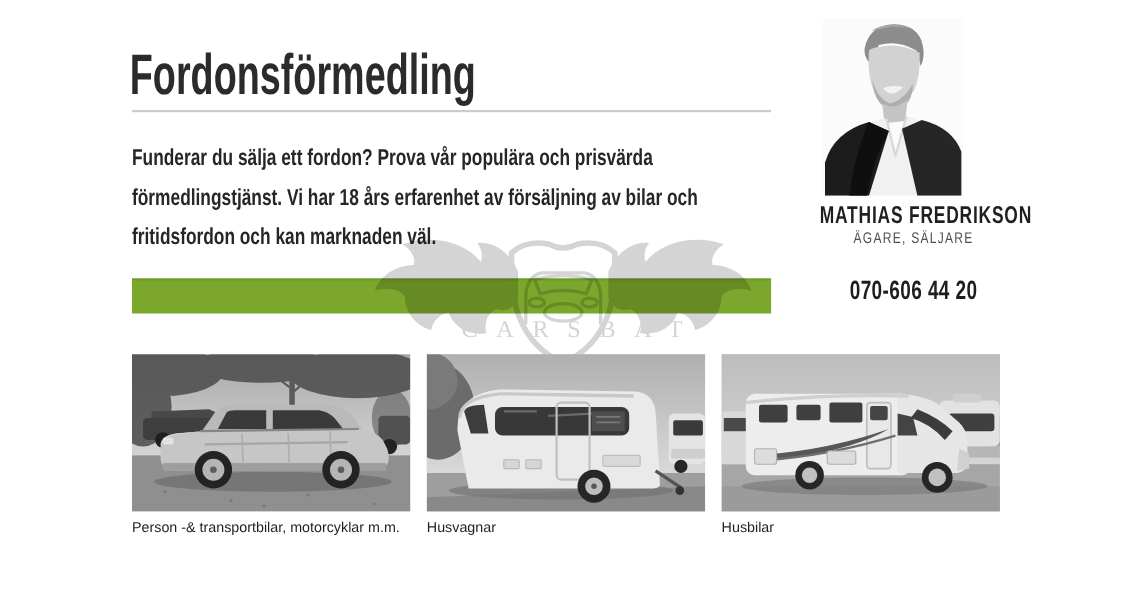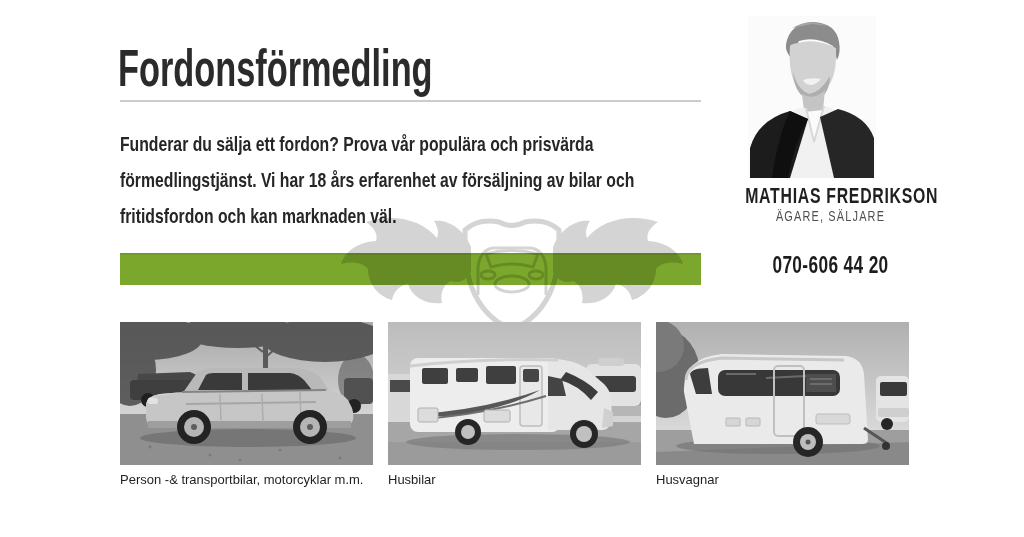--- a/index.html
+++ b/index.html
@@ -102,20 +102,21 @@
                C164,117 150,104 142,83 C137,72 135,50 135,25 Z" fill="none" stroke="#d4d4d4" stroke-width="5"></path>
 
       <g fill="none" stroke="#d4d4d4" stroke-width="3">
         <path d="M148,90 L148,62 Q150,45 163,43 L201,43 Q214,45 216,62 L216,90"></path>
         <path d="M156,49 Q182,42 208,49 L203,62 Q182,56 161,62 Z"></path>
         <ellipse cx="158" cy="70" rx="7" ry="4"></ellipse>
         <ellipse cx="206" cy="70" rx="7" ry="4"></ellipse>
         <ellipse cx="182" cy="79" rx="17" ry="8"></ellipse>
       </g>
     </svg>
+    <div class="wm-text" style="color: rgb(212, 212, 212);">CARSBAT</div>
   </div>
 
   <div class="portrait">
     <svg width="128" height="162" viewBox="0 0 128 162">
       <rect width="128" height="162" fill="#fbfbfb"></rect>
 
       <path d="M38,28 Q42,7 65,6 Q88,7 91,26 Q93,36 89,44 L85,30 Q68,20 51,25 L43,42 Q37,35 38,28 Z" fill="#8c8c8c"></path>
       <path d="M44,12 Q60,2 80,10 L64,8 Z" fill="#a5a5a5"></path>
 
       <path d="M42,30 Q40,58 49,71 Q57,80 65,80 Q75,78 83,66 Q89,54 88,32 Q68,22 50,27 Q43,28 42,30 Z" fill="#d2d2d2"></path>
@@ -195,20 +196,64 @@
           <rect x="28" y="76" width="10" height="6" rx="2" fill="#e2e2e2"></rect>
           <circle cx="74" cy="105" r="17" fill="#232323"></circle>
             <circle cx="74" cy="105" r="10" fill="#b5b5b5"></circle>
             <circle cx="74" cy="105" r="3" fill="#5d5d5d"></circle>
           <circle cx="190" cy="105" r="17" fill="#232323"></circle>
             <circle cx="190" cy="105" r="10" fill="#b5b5b5"></circle>
             <circle cx="190" cy="105" r="3" fill="#5d5d5d"></circle>
         </svg>
       </div>
       <figcaption class="caption">Person -&amp; transportbilar, motorcyklar m.m.</figcaption>
+    </figure>
+
+    <figure class="category-card">
+      <div class="thumb">
+        <svg width="253" height="143" viewBox="0 0 253 143">
+          <defs>
+            <linearGradient id="skyC" x1="0" y1="0" x2="0" y2="1">
+              <stop offset="0" stop-color="#b0b0b0"></stop>
+                <stop offset="1" stop-color="#dadada"></stop>
+            </linearGradient>
+          </defs>
+          <rect width="253" height="112" fill="url(#skyC)"></rect>
+
+          <ellipse cx="10" cy="52" rx="34" ry="44" fill="#6b6b6b"></ellipse>
+          <ellipse cx="2" cy="24" rx="26" ry="26" fill="#7a7a7a"></ellipse>
+
+          <rect x="220" y="54" width="33" height="46" rx="5" fill="#e4e4e4"></rect>
+          <rect x="224" y="60" width="27" height="14" rx="2" fill="#3a3a3a"></rect>
+          <rect x="222" y="86" width="31" height="9" rx="2" fill="#cfcfcf"></rect>
+          <circle cx="231" cy="102" r="6" fill="#262626"></circle>
+
+          <rect y="108" width="253" height="35" fill="#9e9e9e"></rect>
+          <path d="M0,130 L253,120 L253,143 L0,143 Z" fill="#898989"></path>
+          <ellipse cx="122" cy="124" rx="102" ry="8" fill="#6f6f6f" opacity="0.6"></ellipse>
+
+          <path d="M38,122 L28,70 Q26,36 66,32 L190,34 Q206,36 208,52 L212,118 Q212,122 206,122 Z" fill="#eaeaea"></path>
+          <path d="M30,58 Q30,40 66,36 L188,38" stroke="#c8c8c8" stroke-width="3" fill="none"></path>
+          <path d="M34,52 Q36,46 52,46 L56,72 L40,72 Z" fill="#3d3d3d"></path>
+          <rect x="62" y="48" width="122" height="26" rx="7" fill="#383838"></rect>
+          <path d="M70,52 L100,52 M110,56 L150,54" stroke="#6a6a6a" stroke-width="2" fill="none"></path>
+          <rect x="150" y="52" width="30" height="18" fill="#4e4e4e"></rect>
+          <path d="M154,57 L176,57 M154,62 L176,62" stroke="#777" stroke-width="1.5" fill="none"></path>
+          <rect x="118" y="44" width="30" height="70" rx="4" fill="none" stroke="#c0c0c0" stroke-width="2"></rect>
+          <rect x="70" y="96" width="14" height="8" rx="1" fill="#d6d6d6" stroke="#b8b8b8"></rect>
+          <rect x="90" y="96" width="14" height="8" rx="1" fill="#d6d6d6" stroke="#b8b8b8"></rect>
+          <rect x="160" y="92" width="34" height="10" rx="2" fill="#d9d9d9" stroke="#bdbdbd"></rect>
+          <circle cx="152" cy="120" r="15" fill="#262626"></circle>
+            <circle cx="152" cy="120" r="8" fill="#bdbdbd"></circle>
+            <circle cx="152" cy="120" r="2.5" fill="#555"></circle>
+          <path d="M208,106 L232,122" stroke="#555" stroke-width="3" fill="none"></path>
+          <circle cx="230" cy="124" r="4" fill="#333"></circle>
+        </svg>
+      </div>
+      <figcaption class="caption">Husvagnar</figcaption>
     </figure>
 
     <figure class="category-card">
       <div class="thumb">
         <svg width="253" height="143" viewBox="0 0 253 143">
           <defs>
             <linearGradient id="skyB" x1="0" y1="0" x2="0" y2="1">
               <stop offset="0" stop-color="#bcbcbc"></stop>
                 <stop offset="1" stop-color="#d6d6d6"></stop>
             </linearGradient>
@@ -243,58 +288,14 @@
           <rect x="96" y="88" width="26" height="12" rx="2" fill="#dcdcdc" stroke="#b0b0b0"></rect>
           <circle cx="80" cy="110" r="13" fill="#262626"></circle>
             <circle cx="80" cy="110" r="7" fill="#c0c0c0"></circle>
           <circle cx="196" cy="112" r="14" fill="#262626"></circle>
             <circle cx="196" cy="112" r="8" fill="#c0c0c0"></circle>
         </svg>
       </div>
       <figcaption class="caption">Husbilar</figcaption>
     </figure>
 
-    <figure class="category-card">
-      <div class="thumb">
-        <svg width="253" height="143" viewBox="0 0 253 143">
-          <defs>
-            <linearGradient id="skyC" x1="0" y1="0" x2="0" y2="1">
-              <stop offset="0" stop-color="#b0b0b0"></stop>
-                <stop offset="1" stop-color="#dadada"></stop>
-            </linearGradient>
-          </defs>
-          <rect width="253" height="112" fill="url(#skyC)"></rect>
-
-          <ellipse cx="10" cy="52" rx="34" ry="44" fill="#6b6b6b"></ellipse>
-          <ellipse cx="2" cy="24" rx="26" ry="26" fill="#7a7a7a"></ellipse>
-
-          <rect x="220" y="54" width="33" height="46" rx="5" fill="#e4e4e4"></rect>
-          <rect x="224" y="60" width="27" height="14" rx="2" fill="#3a3a3a"></rect>
-          <rect x="222" y="86" width="31" height="9" rx="2" fill="#cfcfcf"></rect>
-          <circle cx="231" cy="102" r="6" fill="#262626"></circle>
-
-          <rect y="108" width="253" height="35" fill="#9e9e9e"></rect>
-          <path d="M0,130 L253,120 L253,143 L0,143 Z" fill="#898989"></path>
-          <ellipse cx="122" cy="124" rx="102" ry="8" fill="#6f6f6f" opacity="0.6"></ellipse>
-
-          <path d="M38,122 L28,70 Q26,36 66,32 L190,34 Q206,36 208,52 L212,118 Q212,122 206,122 Z" fill="#eaeaea"></path>
-          <path d="M30,58 Q30,40 66,36 L188,38" stroke="#c8c8c8" stroke-width="3" fill="none"></path>
-          <path d="M34,52 Q36,46 52,46 L56,72 L40,72 Z" fill="#3d3d3d"></path>
-          <rect x="62" y="48" width="122" height="26" rx="7" fill="#383838"></rect>
-          <path d="M70,52 L100,52 M110,56 L150,54" stroke="#6a6a6a" stroke-width="2" fill="none"></path>
-          <rect x="150" y="52" width="30" height="18" fill="#4e4e4e"></rect>
-          <path d="M154,57 L176,57 M154,62 L176,62" stroke="#777" stroke-width="1.5" fill="none"></path>
-          <rect x="118" y="44" width="30" height="70" rx="4" fill="none" stroke="#c0c0c0" stroke-width="2"></rect>
-          <rect x="70" y="96" width="14" height="8" rx="1" fill="#d6d6d6" stroke="#b8b8b8"></rect>
-          <rect x="90" y="96" width="14" height="8" rx="1" fill="#d6d6d6" stroke="#b8b8b8"></rect>
-          <rect x="160" y="92" width="34" height="10" rx="2" fill="#d9d9d9" stroke="#bdbdbd"></rect>
-          <circle cx="152" cy="120" r="15" fill="#262626"></circle>
-            <circle cx="152" cy="120" r="8" fill="#bdbdbd"></circle>
-            <circle cx="152" cy="120" r="2.5" fill="#555"></circle>
-          <path d="M208,106 L232,122" stroke="#555" stroke-width="3" fill="none"></path>
-          <circle cx="230" cy="124" r="4" fill="#333"></circle>
-        </svg>
-      </div>
-      <figcaption class="caption">Husvagnar</figcaption>
-    </figure>
-
   </div>
 </div>
 
 </body></html>

